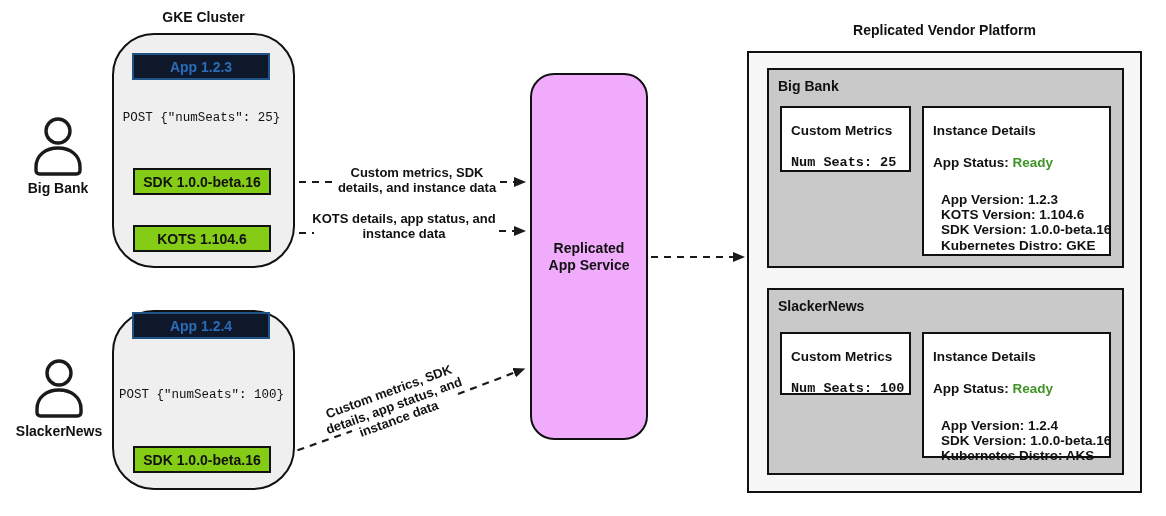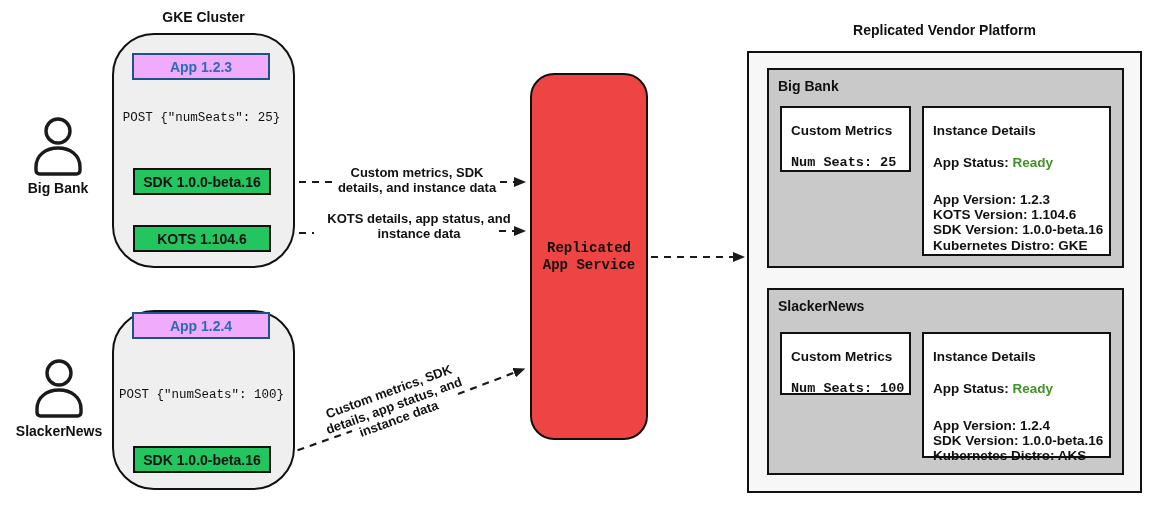--- a/index.html
+++ b/index.html
@@ -3,41 +3,41 @@
 <meta charset="utf-8">
 <style>
   html,body{margin:0;padding:0;background:#fff;}
   #canvas{
     position:relative;width:1166px;height:516px;background:#fff;overflow:hidden;
     font-family:"Liberation Sans", sans-serif;color:#111;
   }
   .abs{position:absolute;box-sizing:border-box;}
   .ctitle{font-weight:bold;font-size:14px;text-align:center;white-space:nowrap;}
   .cluster{background:#efefef;border:2.5px solid #111;border-radius:42px;}
-  .node{background:#22c55e;border:2.3px solid #111;display:flex;align-items:center;justify-content:center;
+  .node{background:#84cc16;border:2.3px solid #111;display:flex;align-items:center;justify-content:center;
         font-weight:bold;font-size:14px;white-space:nowrap;}
-  .app-node{background:#f0abfc;border:2.3px solid #1f5386;color:#2a6cb8;}
+  .app-node{background:#0f172a;border:2.3px solid #1f5386;color:#2a6cb8;}
   .post{font-family:"Liberation Mono", monospace;font-size:12.5px;text-align:center;white-space:nowrap;}
   .flow-label{font-weight:bold;font-size:13px;line-height:14.5px;text-align:center;}
   .flow-label span{display:block;white-space:nowrap;}
   .rotated{transform:rotate(-20deg);transform-origin:50% 50%;}
-  .service{background:#ef4444;border:2.5px solid #111;border-radius:24px;
+  .service{background:#f0abfc;border:2.5px solid #111;border-radius:24px;
            display:flex;align-items:center;justify-content:center;text-align:center;
-           font-weight:bold;font-size:14px;line-height:17px;font-family:Liberation Mono, monospace;}
+           font-weight:bold;font-size:14px;line-height:17px;}
   .service span{display:block;white-space:nowrap;}
   .platform-outer{background:#f7f7f7;border:2.5px solid #111;}
   .tenant{background:#c9c9c9;border:2px solid #111;}
   .tenant-name{font-weight:bold;font-size:14px;white-space:nowrap;}
   .card{background:#fff;border:2px solid #111;padding:15px 9px;font-weight:bold;font-size:13.5px;}
   .card-title{line-height:15px;white-space:nowrap;}
   .metric-value{margin-top:17px;white-space:nowrap;font-family:Liberation Mono, monospace;}
   .status-line{margin-top:17px;white-space:nowrap;}
   .green{color:#3f9426;}
   .detail-lines{margin-top:22px;line-height:15.2px;font-size:13.5px;font-weight:bold;}
-  .detail-lines span{display:block;white-space:nowrap;}
+  .detail-lines span{display:block;white-space:nowrap;margin-left:8px;}
   .user-label{font-weight:bold;font-size:14px;text-align:center;white-space:nowrap;}
 </style>
 </head>
 <body>
 
 <div id="canvas">
 
   <svg class="abs" style="left:0;top:0;" width="1166" height="516" viewBox="0 0 1166 516">
     <defs>
       <marker id="arrow" viewBox="0 0 12 10" refX="2" refY="5" markerWidth="12" markerHeight="10" markerUnits="userSpaceOnUse" orient="auto">
@@ -85,21 +85,21 @@
   <div class="abs ctitle" style="left:112px;top:285px;width:183px;margin-top:28px;">AKS Cluster</div>
   <div class="abs cluster" style="left:112px;top:310px;width:183px;height:180px;"></div>
   <div class="abs node app-node" style="left:132px;top:312px;width:138px;height:27px;">App 1.2.4</div>
   <div class="abs post" style="left:110px;top:388px;width:183px;">POST {"numSeats": 100}</div>
   <div class="abs node" style="left:133px;top:446px;width:138px;height:27px;">SDK 1.0.0-beta.16</div>
 
   <div class="abs flow-label" style="left:307px;top:166px;width:220px;">
     <span>Custom metrics, SDK</span>
     <span>details, and instance data</span>
   </div>
-  <div class="abs flow-label" style="left:309px;top:212px;width:220px;">
+  <div class="abs flow-label" style="left:294px;top:212px;width:220px;">
     <span>KOTS details, app status, and</span>
     <span>instance data</span>
   </div>
   <div class="abs flow-label rotated" style="left:294px;top:384px;width:200px;">
     <span>Custom metrics, SDK</span>
     <span>details, app status, and</span>
     <span>instance data</span>
   </div>
 
   <div class="abs service" style="left:530px;top:73px;width:118px;height:367px;">

